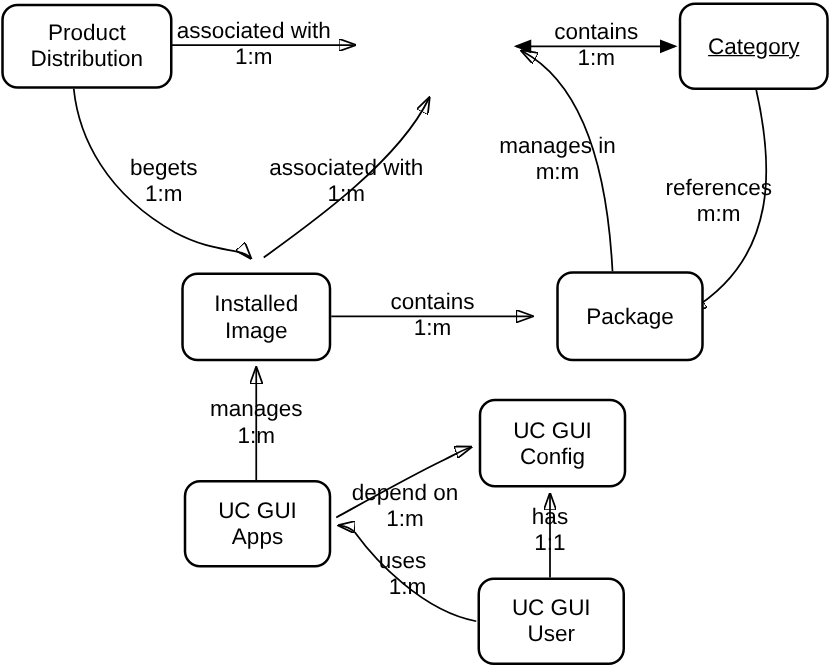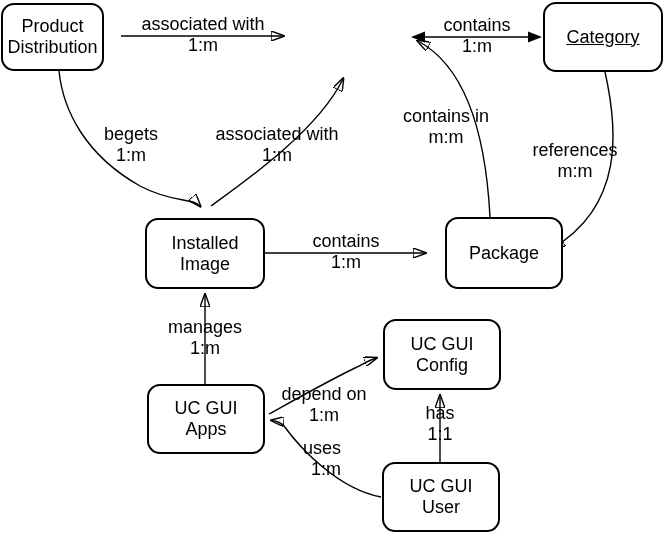--- a/index.html
+++ b/index.html
@@ -98,42 +98,42 @@
 
   <div class="elabel" style="left:477px; top:15px;">contains
 1:m</div>
 
   <div class="elabel" style="left:131px; top:124px;">begets
 1:m</div>
 
   <div class="elabel" style="left:277px; top:124px;">associated with
 1:m</div>
 
-  <div class="elabel" style="left:446px; top:106px;">contains in
+  <div class="elabel" style="left:446px; top:106px;">manages in
 m:m</div>
 
   <div class="elabel" style="left:575px; top:140px;">references
 m:m</div>
 
   <div class="elabel" style="left:346px; top:231px;">contains
 1:m</div>
 
   <div class="elabel" style="left:205px; top:317px;">manages
 1:m</div>
 
   <div class="elabel" style="left:324px; top:384px;">depend on
 1:m</div>
 
   <div class="elabel" style="left:322px; top:438px;text-align:right;">uses
 1:m</div>
 
   <div class="elabel" style="left:440px; top:403px;">has
 1:1</div>
 
-  <div class="node" style="left:1px; top:3px; width:103px; height:68px;">Product
+  <div class="node" style="left:1px; top:3px; width:137px; height:68px;">Product
 Distribution</div>
 
 
   <div class="node" style="left:543px; top:2px; width:120px; height:70px;text-decoration:underline;">Category</div>
 
   <div class="node" style="left:145px; top:218px; width:120px; height:71px;">Installed
 Image</div>
 
   <div class="node" style="left:427px; top:217px; width:118px; height:72px;margin-left:18px;">Package</div>
 

